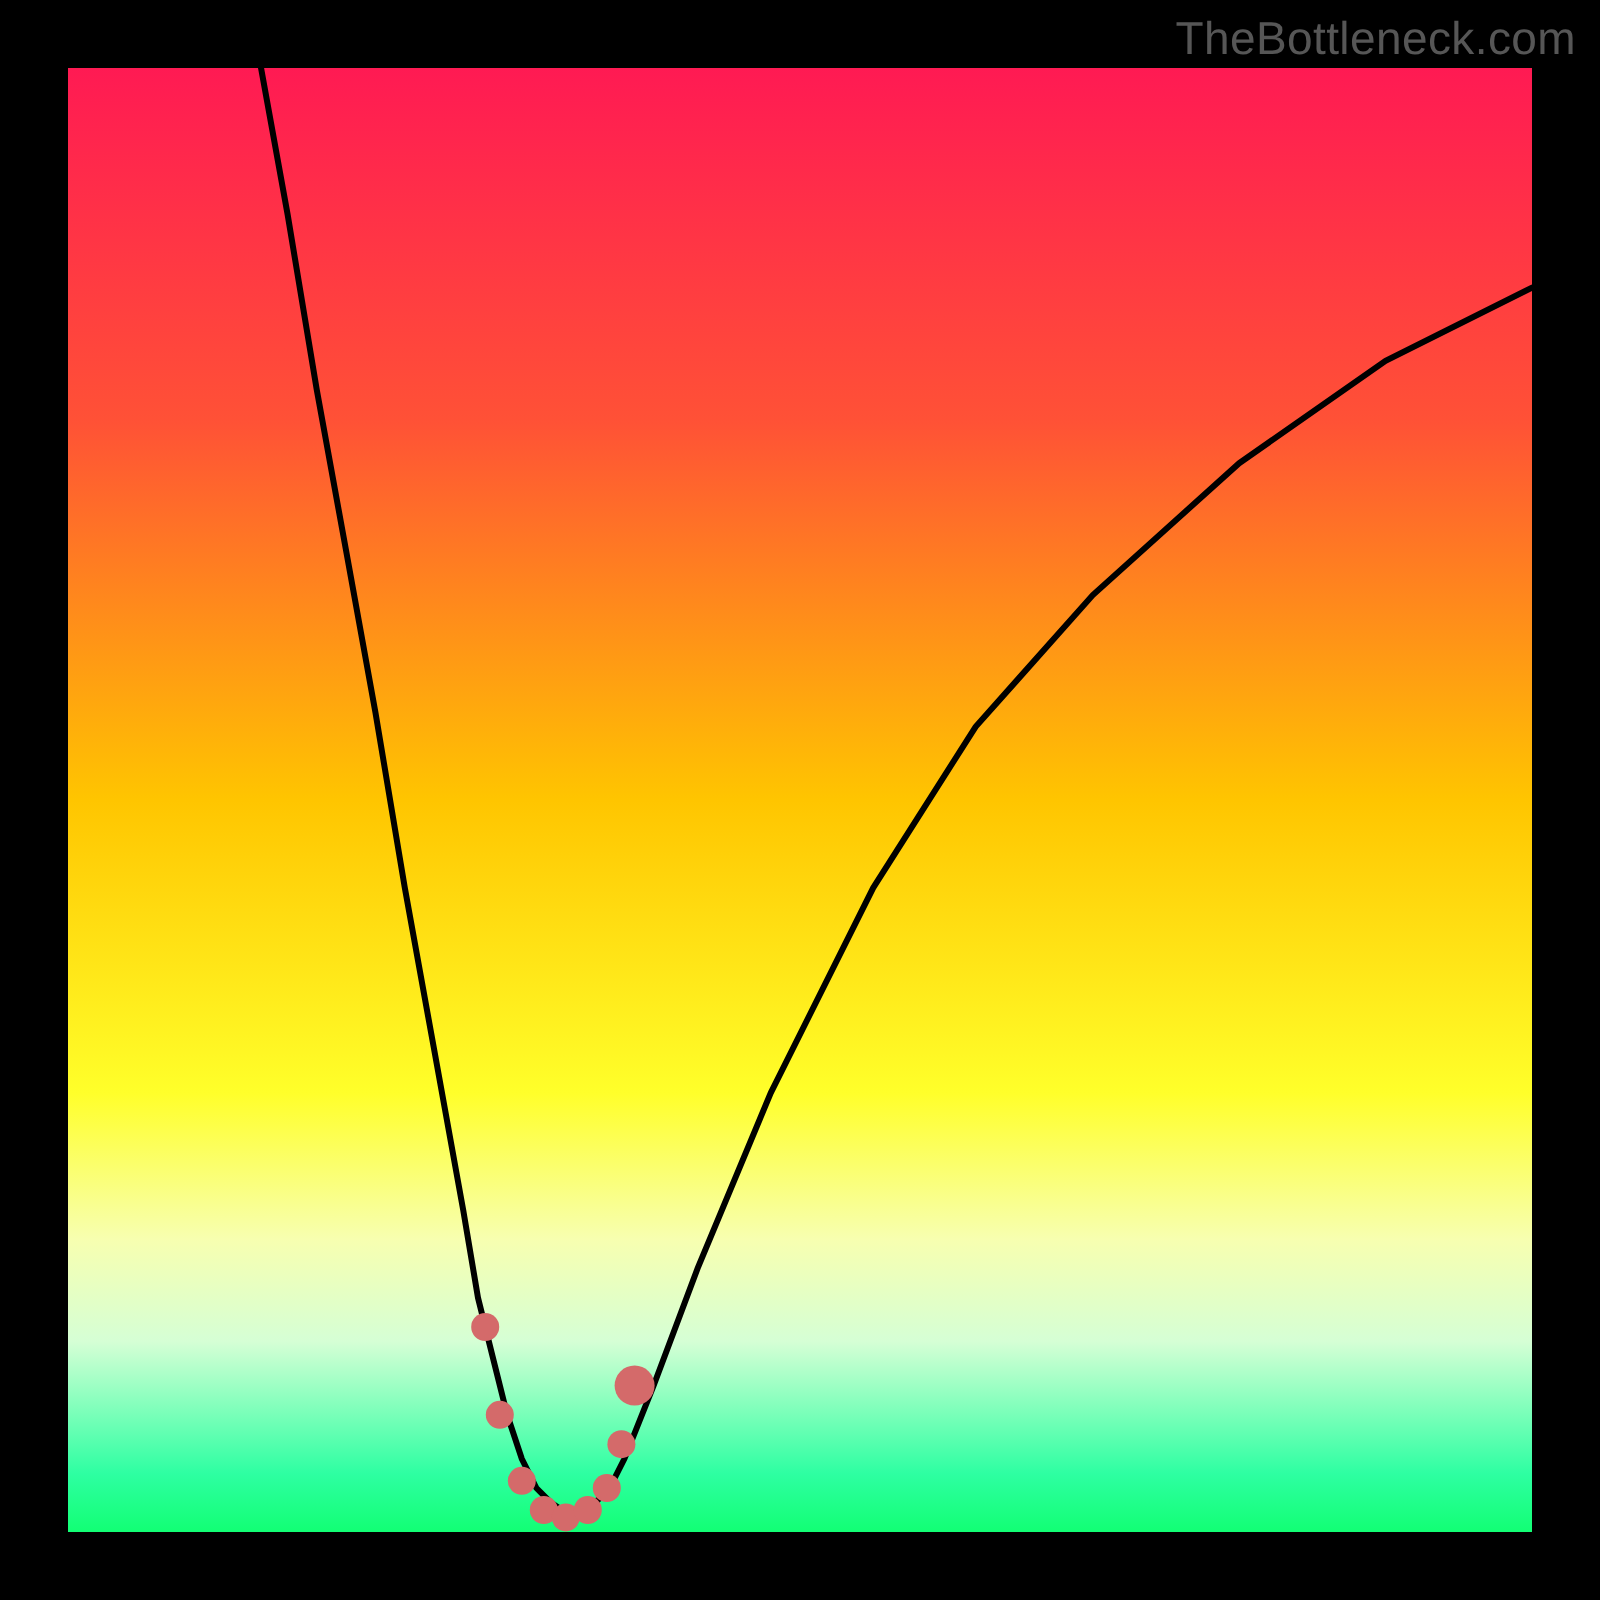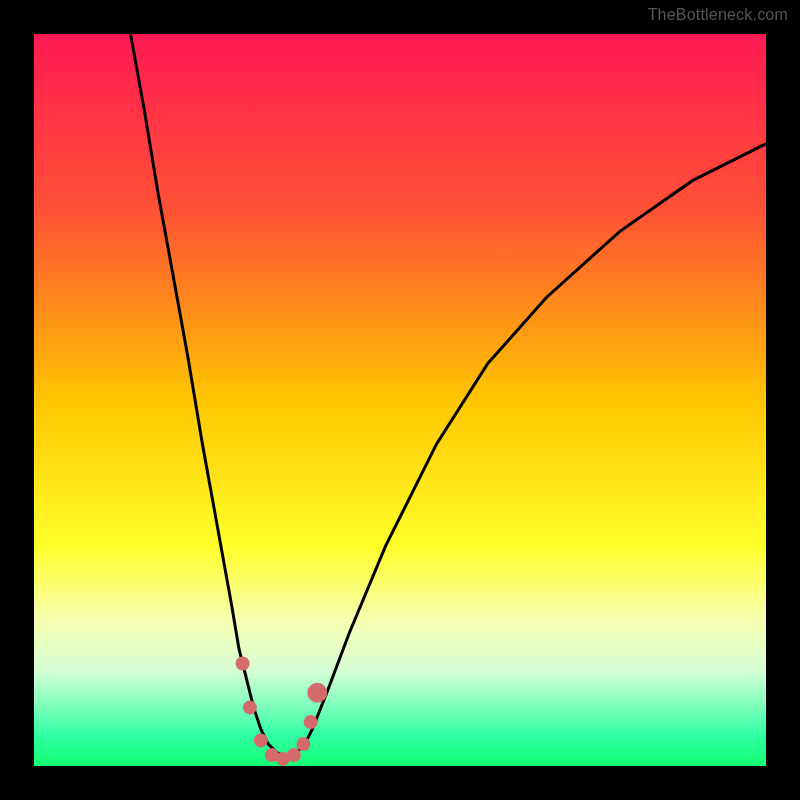--- a/index.html
+++ b/index.html
@@ -25,21 +25,21 @@
     top: 34px;
     width: 732px;
     height: 732px;
     overflow: hidden;
   }
   .watermark {
     position: absolute;
     top: 6px;
     right: 12px;
     color: #565656;
-    font-size: 16px;
+    font-size: 23px;
     font-weight: 500;
     letter-spacing: 0.2px;
   }
   svg {
     display: block;
   }
 </style>
 </head>
 <body>
 

